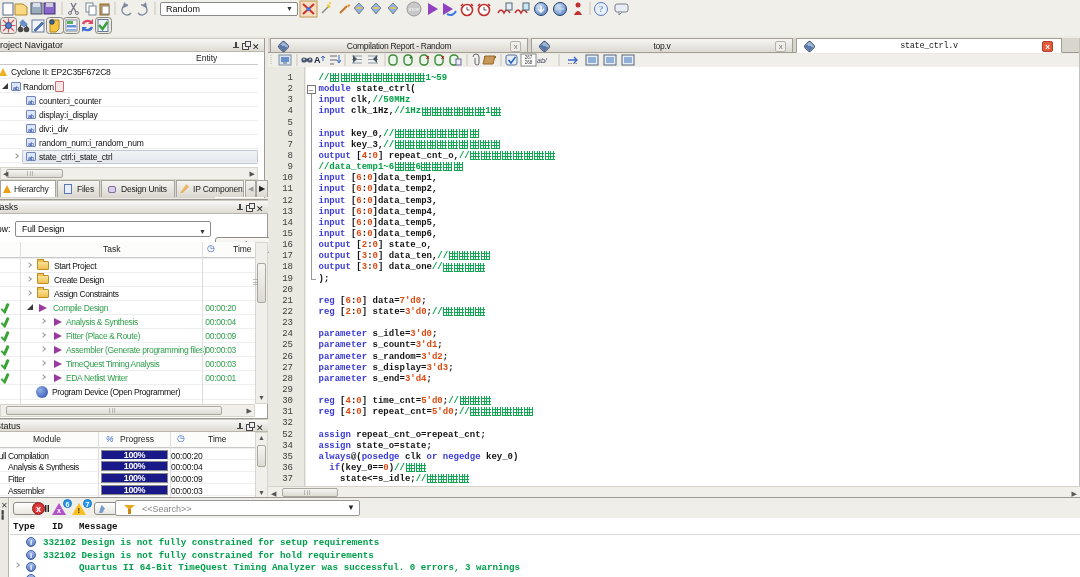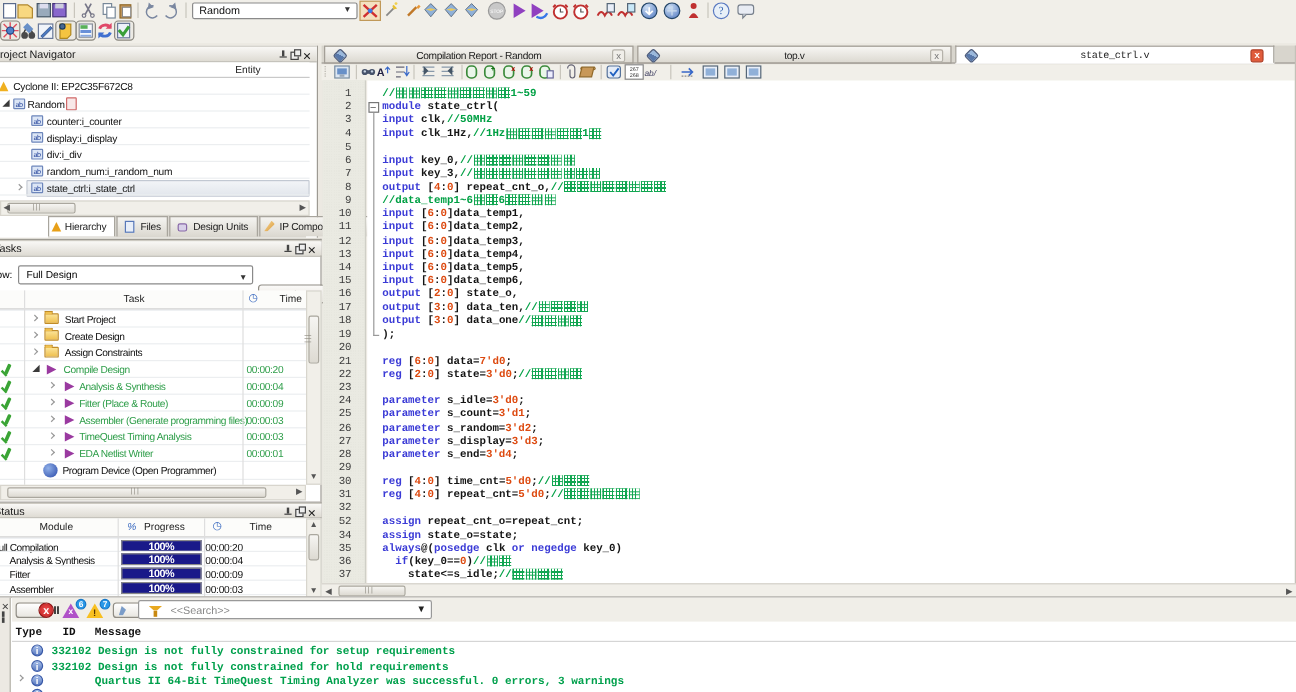--- a/index.html
+++ b/index.html
@@ -236,21 +236,21 @@
   <div class="hl" style="left:0;top:110px;width:258px;"></div>
   <div class="hl" style="left:0;top:124px;width:258px;"></div>
 
   <div class="sbtrack" style="position:absolute;left:0px;top:129px;width:258px;height:13px;">
      <div class="sbthumb" style="left:5px;top:1px;width:57px;height:9px;"></div>
         <span class="grip" style="left:26px;top:2px;">|||</span>
      <span class="arr" style="right:2px;top:1px;">▶</span>
         <span class="arr" style="left:2px;top:1px;">◀</span>
   </div>
 
-  <div style="position:absolute;left:0;top:142px;width:215px;height:18px;background:#d9d6cf;margin-left:40px;">
+  <div style="position:absolute;left:0;top:142px;width:215px;height:18px;background:#d9d6cf;">
     <div class="btab act" style="left:0;width:56px;">
           <span style="position:absolute;left:13px;">Hierarchy</span>
         </div>
     <div class="btab" style="left:57px;width:43px;">
           <span style="position:absolute;left:19px;">Files</span>
         </div>
     <div class="btab" style="left:101px;width:74px;">
           <span style="position:absolute;left:19px;">Design Units</span>
         </div>
     <div class="btab" style="left:176px;width:68px;">

